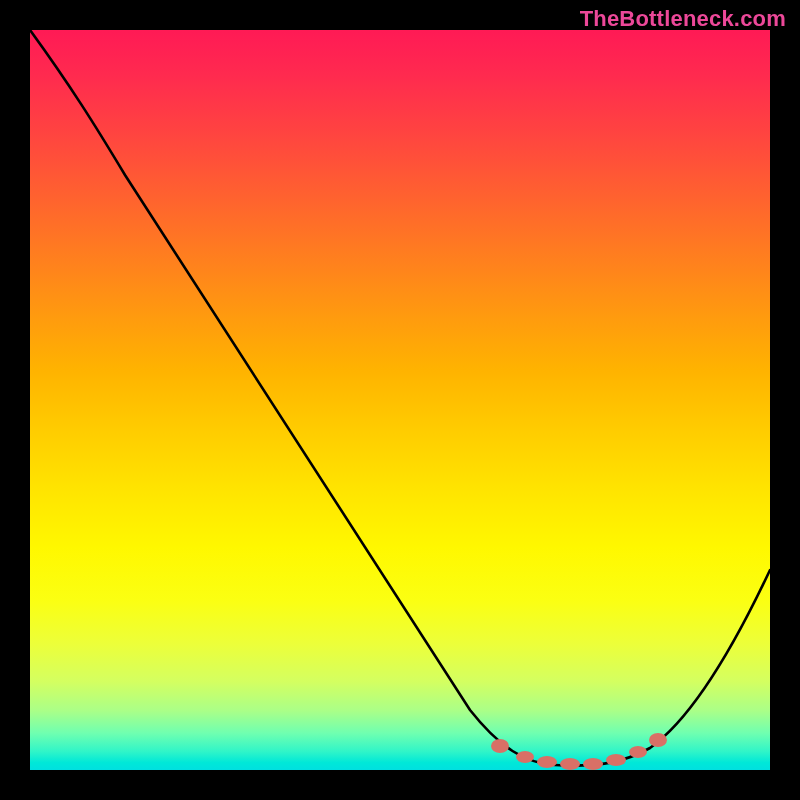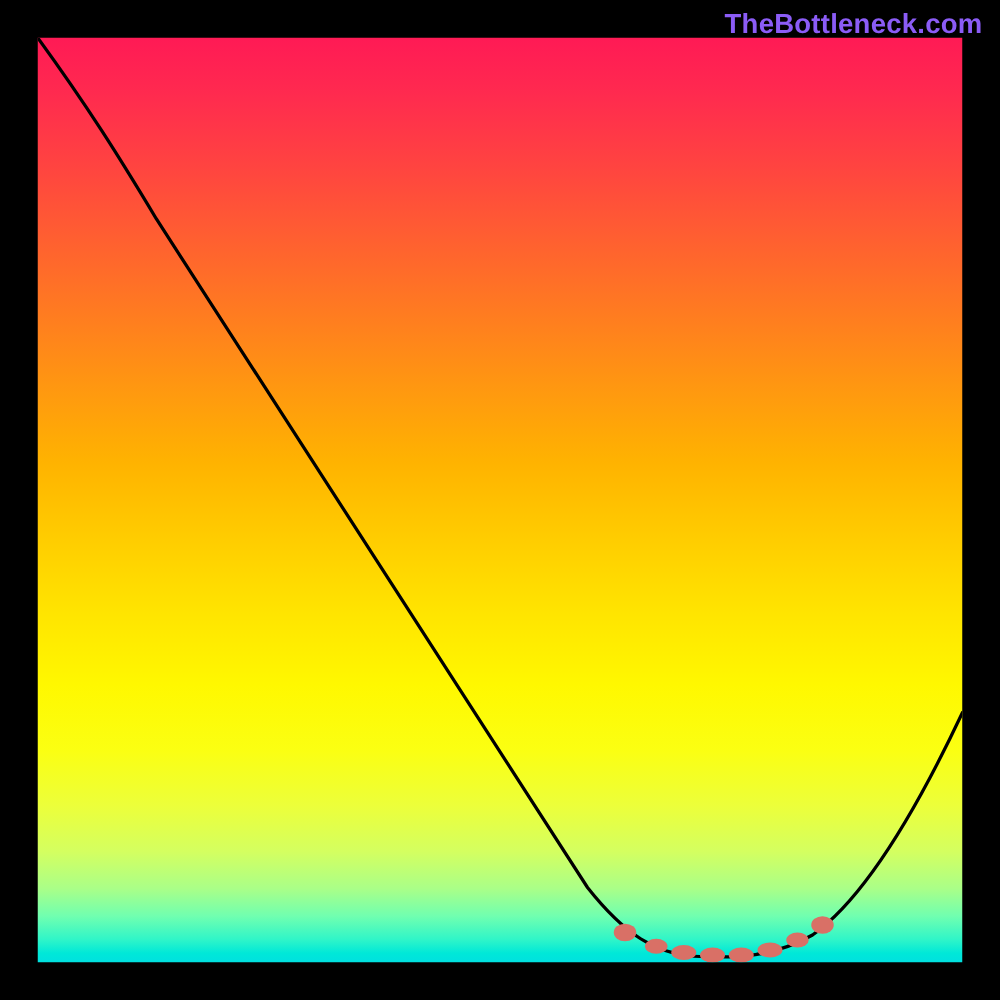--- a/index.html
+++ b/index.html
@@ -39,21 +39,21 @@
       #00e8d8 99%,
       #00e0e0 100%
     );
   }
   .watermark {
     position: absolute;
     top: 6px; right: 14px;
     font-family: Arial, Helvetica, sans-serif;
     font-size: 22px;
     font-weight: 600;
-    color: #8b5cf6;
+    color: #ec4899;
     letter-spacing: 0.2px;
   }
   svg.curve {
     position: absolute;
     left: 0; top: 0;
     width: 100%; height: 100%;
   }
 </style>
 </head>
 <body>

